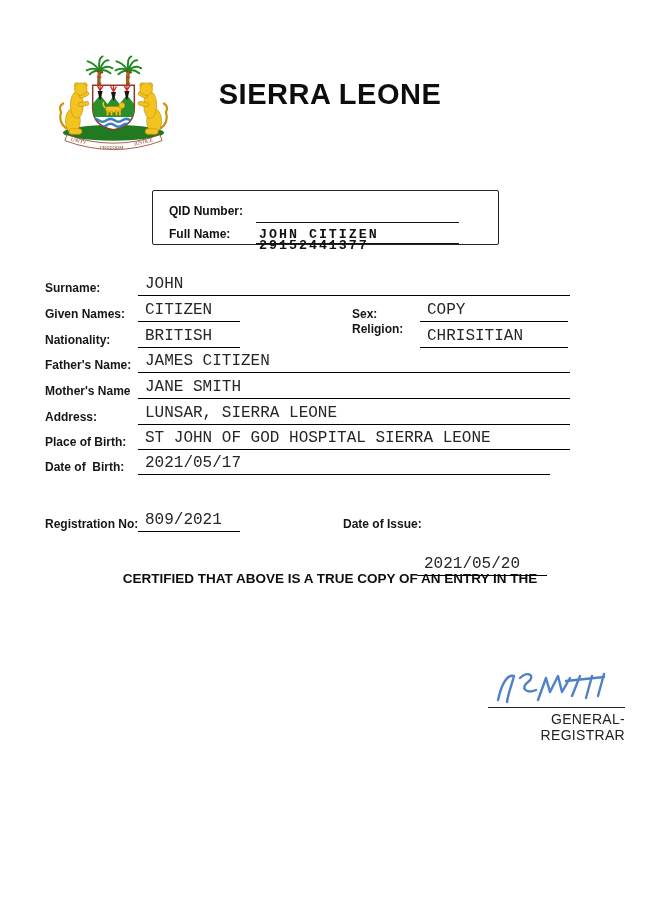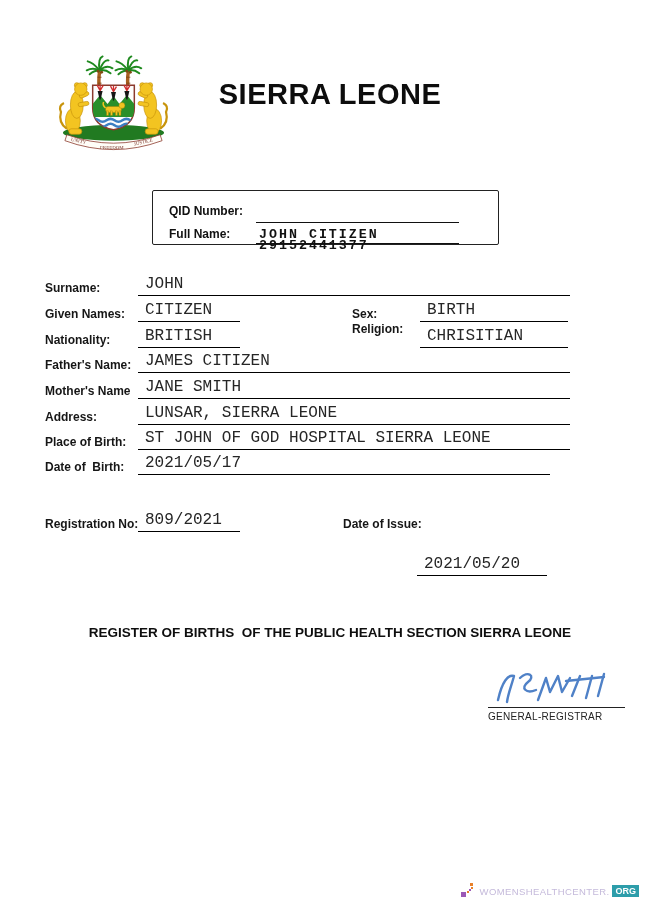--- a/index.html
+++ b/index.html
@@ -27,21 +27,21 @@
 
   .flabel { position:absolute; font-size:12px; font-weight:bold; color:#161616; white-space:pre; }
   .fline  { position:absolute; height:16px; border-bottom:1.3px solid #000; }
   .fval   {
     position:absolute; left:7px; bottom:2px; font-size:16px; color:#262626;
     font-family:"Liberation Mono","DejaVu Sans Mono",monospace; white-space:pre;
   }
   .certline { left:15px; width:630px; text-align:center; font-size:13.5px; font-weight:bold; white-space:pre; color:#0e0e0e; }
 
   .sigline { left:488px; top:707px; width:137px; border-top:1.4px solid #222; }
-  .sigtitle { left:488px; top:711px; width:137px; text-align:left; font-size:10px; letter-spacing:0.3px; color:#222; }
+  .sigtitle { left:488px; top:711px; width:137px; text-align:right; font-size:14px; letter-spacing:0.3px; color:#222; }
 
   .brand { right:6px; top:883px; display:flex; align-items:center; gap:3px; }
   .brand .site { font-size:9.5px; letter-spacing:0.4px; color:#c5badb; }
   .brand .tld  { font-size:9px; font-weight:bold; color:#fff; background:#2d9daa; padding:1px 3px; }
 </style>
 </head>
 <body>
 
 <div class="page">
 
@@ -153,21 +153,21 @@
     </div>
   </div>
 
   <div>
     <span class="flabel" style="left:45px; top:307px;">Given Names:</span>
     <div class="fline" style="left:138px; top:306px; width:102px;">
       <span class="fval">CITIZEN</span>
     </div>
     <span class="flabel" style="left:352px; top:307px;">Sex:</span>
     <div class="fline" style="left:420px; top:306px; width:148px;">
-      <span class="fval">BIRTH</span>
+      <span class="fval">COPY</span>
     </div>
   </div>
 
   <div>
     <span class="flabel" style="left:45px; top:333px;">Nationality:</span>
     <div class="fline" style="left:138px; top:332px; width:102px;">
       <span class="fval">BRITISH</span>
     </div>
     <span class="flabel" style="left:352px; top:322px;">Religion:</span>
     <div class="fline" style="left:420px; top:332px; width:148px;">
@@ -214,41 +214,30 @@
     <span class="flabel" style="left:45px; top:517px;">Registration No:</span>
     <div class="fline" style="left:138px; top:516px; width:102px;">
       <span class="fval">809/2021</span>
     </div>
     <span class="flabel" style="left:343px; top:517px;">Date of Issue:</span>
     <div class="fline" style="left:417px; top:516px; width:130px;margin-top:44px;">
       <span class="fval">2021/05/20</span>
     </div>
   </div>
 
-  <div class="abs certline" style="top:625px;">REGISTER OF BIRTHS  OF THE PUBLIC HEALTH SECTION SIERRA LEONE</div>
+  <div class="abs certline" style="top:571px;">CERTIFIED THAT ABOVE IS A TRUE COPY OF AN ENTRY IN THE</div>
 
   <svg class="abs" style="left:492px; top:666px;" width="115" height="42" viewBox="0 0 115 42">
     <g fill="none" stroke="#4f81c7" stroke-width="2.4" stroke-linecap="round" stroke-linejoin="round">
       <path d="M6,34 C10,16 16,8 22,10 C20,18 16,28 15,36"></path>
       <path d="M28,12 C36,4 44,10 36,16 C28,22 34,28 44,24"></path>
       <path d="M46,34 L54,12 L58,26 L66,10 L70,26 L78,12"></path>
       <path d="M80,30 L88,10"></path>
       <path d="M94,32 L100,10"></path>
       <path d="M106,30 L112,8"></path>
       <path d="M74,15 L112,11"></path>
     </g>
   </svg>
   <div class="abs sigline"></div>
   <div class="abs sigtitle">GENERAL-REGISTRAR</div>
 
-  <div class="abs brand">
-    <svg width="16" height="16" viewBox="0 0 16 16">
-      <rect x="0" y="9" width="5" height="5" fill="#9b59b6"></rect>
-      <rect x="6" y="8" width="2" height="2" fill="#e8802a"></rect>
-      <rect x="8" y="6" width="2" height="2" fill="#9b59b6"></rect>
-      <rect x="10" y="4" width="2" height="2" fill="#e8802a"></rect>
-      <rect x="9" y="0" width="3" height="3" fill="#e8802a"></rect>
-    </svg>
-    <span class="site">WOMENSHEALTHCENTER.</span>
-    <span class="tld">ORG</span>
-  </div>
 
 </div>
 
 </body></html>

